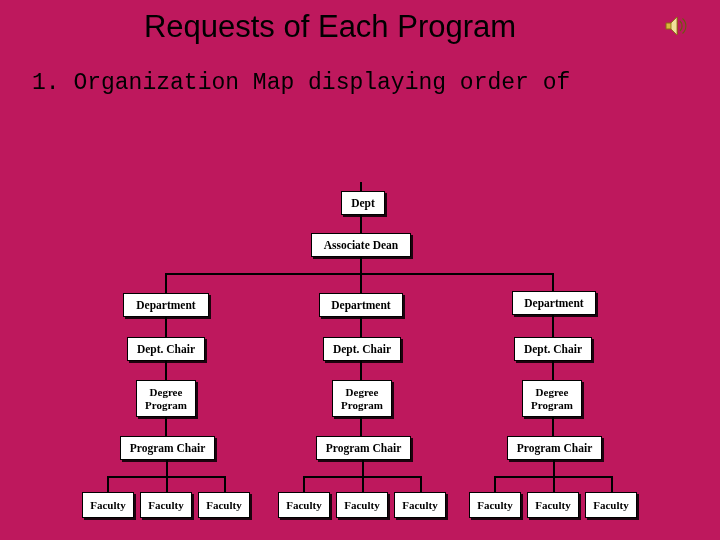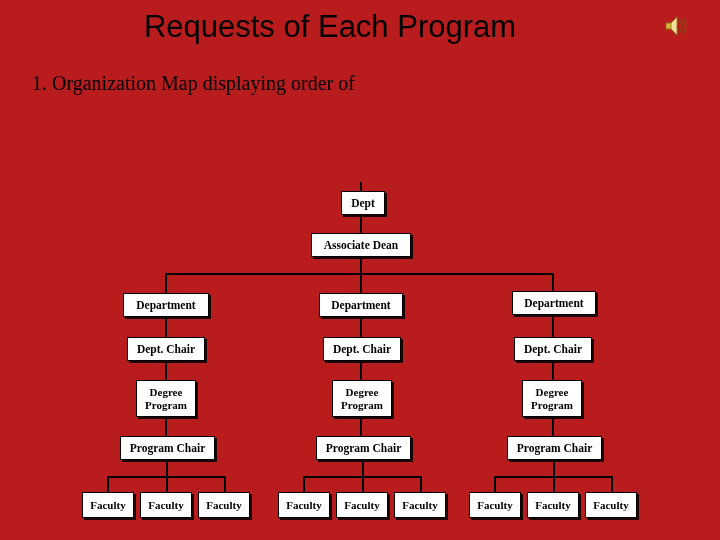--- a/index.html
+++ b/index.html
@@ -13,21 +13,21 @@
     height: 540px;
     overflow: hidden;
     font-family: "Liberation Sans", sans-serif;
     color: #000000;
     position: relative;
   }
   #slide {
     position: relative;
     width: 720px;
     height: 540px;
-    background: #b91c1c;
+    background: #be185d;
   }
 
   
   #slide-title {
     position: absolute;
     left: 0;
     top: 8px;
     width: 660px;
     text-align: center;
     font-family: "Liberation Sans", sans-serif;
@@ -50,22 +50,22 @@
   }
 
   
   #bullet-list {
     position: absolute;
     left: 32px;
     top: 65px;
     width: 660px;
   }
   .bullet-line {
-    font-family: Liberation Serif, serif;
-    font-size: 20px;
+    font-family: Liberation Mono, monospace;
+    font-size: 23px;
     line-height: 36px;
     color: #000000;
     white-space: nowrap;
   }
   .bullet-line.first { text-indent: 0px; }
   .bullet-line.cont  { padding-left: 31px; }
 
   
   #org-chart {
     position: absolute;

